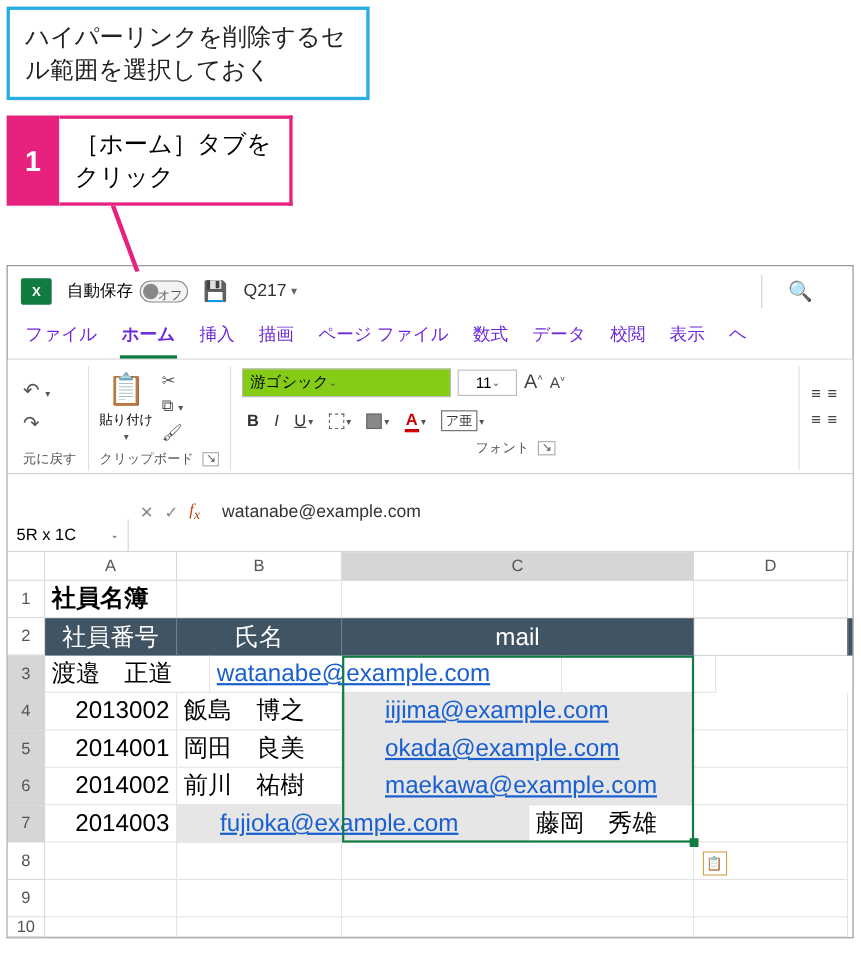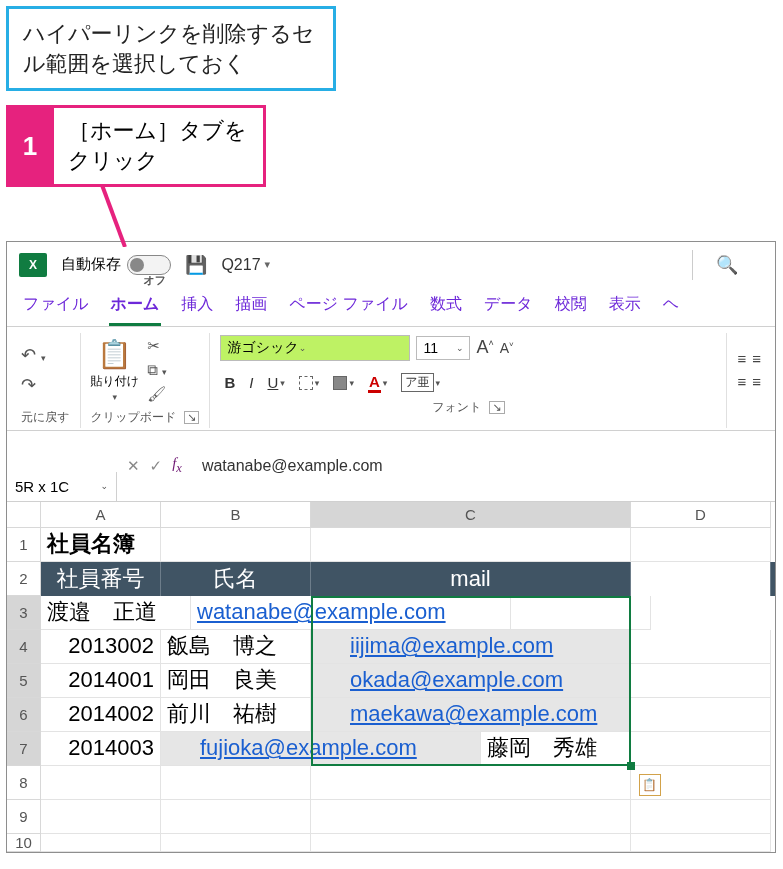--- a/index.html
+++ b/index.html
@@ -75,21 +75,21 @@
   .toggle {
     width: 44px; height: 20px;
     border: 1px solid #888; border-radius: 10px;
     position: relative; display: inline-block;
     background: #f3f3f3;
   }
   .toggle::before {
     content: ""; position: absolute; left: 2px; top: 2px;
     width: 14px; height: 14px; border-radius: 7px; background: #888;
   }
-  .toggle .offtxt { position: absolute; right: 4px; top: 17px; font-size: 11px; color: #555; font-weight: bold; }
+  .toggle .offtxt { position: absolute; right: 4px; top: 5px; font-size: 11px; color: #555; }
   .save-icon { color: #7d5aa0; font-size: 18px; }
   .docname { font-size: 16px; color: #333; display: flex; align-items: center; gap: 4px; }
   .docname .chev { font-size: 11px; color: #666; }
   .search-holder {
     margin-left: auto;
     border-left: 1px solid #ccc;
     padding: 4px 24px;
     color: #666; font-size: 18px;
   }
 
@@ -125,25 +125,25 @@
   .paste-big .ic { font-size: 28px; color: #666; position: relative; }
   .paste-big .ic .clip { color: #d08f3d; }
   .mini-col { display: flex; flex-direction: column; gap: 6px; font-size: 15px; color: #555; }
   .mini-col .cut::before { content: "✂"; }
   .mini-col .copy::before { content: "⧉"; }
   .mini-col .brush::before { content: "🖌"; }
 
   .font-name {
     border: 1px solid #bbb; font-size: 14px; padding: 3px 6px;
     display: flex; align-items: center; justify-content: flex-start;
-    width: 190px; background: #bef264;
+    width: 190px; background: #84cc16;
   }
   .font-size {
     border: 1px solid #bbb; font-size: 14px; padding: 3px 6px;
-    display: flex; align-items: center; justify-content: space-between;
+    display: flex; align-items: center; justify-content: center;
     width: 54px; background: #fff;
   }
   .font-row { display: flex; gap: 6px; align-items: center; }
   .aa-box { display:flex; gap:6px; align-items:center; font-size:16px; color:#444; }
   .aa-box .ainc { font-size: 18px; }
   .aa-box .adec { font-size: 14px; }
   .fmt-row { display: flex; gap: 6px; align-items: center; font-size: 15px; color: #333; margin-top: 6px;}
   .fmt-btn { padding: 2px 4px; display: flex; align-items: center; gap: 2px; }
   .underline { text-decoration: underline; }
   .chev-sm { font-size: 9px; color: #555; }
@@ -161,21 +161,21 @@
     border-bottom:1px solid #d0d0d0;
     padding: 0;
     background:#fff;
   }
   .namebox {
     width: 110px; padding: 6px 8px; font-size:15px;
     border-right:1px solid #d0d0d0;
     display:flex; justify-content:space-between; align-items:center;margin-top:41px;
   }
   .fx-ctrl { display:flex; align-items:center; gap:10px; padding:0 10px; color:#888; font-size:15px; border-right:0; }
-  .fx-ic { font-style:italic; font-family:serif; color:#701a75; }
+  .fx-ic { font-style:italic; font-family:serif; color:#c2410c; }
   .fx-input { flex:1; padding:6px 10px; font-size:16px; color:#333; }
 
   .sheet {
     position:relative;
     font-size:16px;
   }
   .cols { display:flex; }
   .colhdr, .rowhdr {
     background:#fff; color:#555;
     text-align:center;

